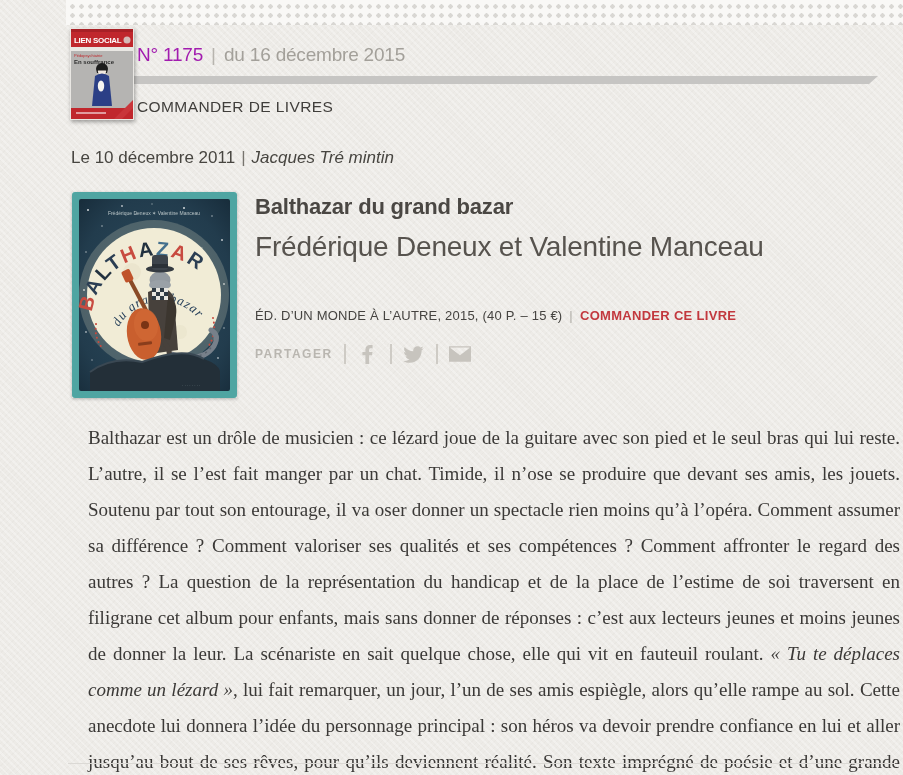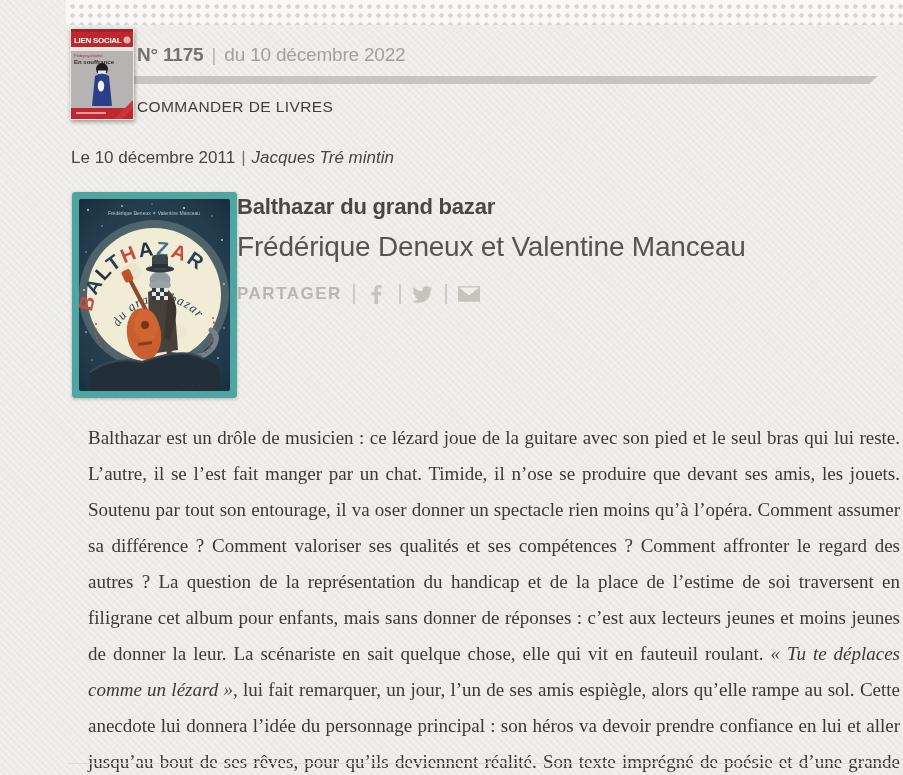--- a/index.html
+++ b/index.html
@@ -21,46 +21,46 @@
   
   .mag-thumb{
     position:absolute;left:70px;top:28px;width:64px;height:92px;z-index:5;
     background:#c4b5fd;box-shadow:1px 2px 4px rgba(0,0,0,.35);
   }
   .mag-thumb svg{display:block;}
   
   .issue-line{
     position:absolute;left:137px;top:44px;font-size:19px;white-space:nowrap;z-index:4;
   }
-  .issue-number{color:#737373;font-weight:bold;letter-spacing:-.2px;}
+  .issue-number{color:#a21caf;font-weight:normal;letter-spacing:-.2px;}
   .issue-sep{color:#b7b4ae;margin:0 8px;font-weight:300;}
   .issue-date{color:#a3a09a;letter-spacing:-.2px;}
   .header-bar{
     position:absolute;left:130px;top:76px;width:748px;height:8px;background:#c6c5c3;z-index:2;
     clip-path:polygon(0 0,100% 0,calc(100% - 9px) 100%,0 100%);
   }
   .section-title{
     position:absolute;left:137px;top:98px;font-size:15.5px;color:#403e3b;letter-spacing:.4px;z-index:4;
   }
   .byline{
     position:absolute;left:71px;top:148px;font-size:17px;color:#474540;white-space:nowrap;
   }
   .byline .sep{color:#77746e;margin:0 6px;}
   .byline .author{font-style:italic;margin-top:32px;}
   
   .article-header{position:absolute;left:72px;top:192px;display:flex;}
   .book-cover{width:165px;height:206px;box-shadow:0 1px 3px rgba(0,0,0,.25);flex:0 0 auto;}
-  .article-info{padding-top:2px;}
+  .article-info{margin-left:18px;padding-top:2px;}
   .book-title{margin:0;font-size:22px;font-weight:bold;color:#4a4743;letter-spacing:-.2px;}
   .book-authors{margin:11px 0 0 0;font-size:28px;font-weight:normal;color:#57534e;letter-spacing:-.2px;}
   .edition-line{margin-top:45px;font-size:13px;color:#454340;letter-spacing:.2px;white-space:nowrap;}
   .edition-line .sep{color:#b0ada7;margin:0 7px;}
   .order-link{color:#c2383e;font-weight:bold;text-decoration:none;letter-spacing:.3px;}
   .share-row{margin-top:21px;display:flex;align-items:center;}
-  .share-label{font-size:17px;font-weight:bold;letter-spacing:1.5px;color:#b9b6b0;}
+  .share-label{font-size:12px;font-weight:bold;letter-spacing:1.5px;color:#b9b6b0;}
   .share-sep{width:2px;height:20px;background:#cecbc5;margin:0 11px;}
   .share-icon{display:inline-flex;align-items:center;justify-content:center;width:22px;height:20px;cursor:pointer;}
   .share-icon svg{fill:#c7c4be;}
   
   .review-body{
     position:absolute;left:72px;top:404px;width:812px;margin:16px;
     font-family:"Liberation Serif",serif;font-size:19px;line-height:36px;color:#3b3937;
     text-align:justify;
   }
   .review-body em{font-style:italic;}
@@ -88,21 +88,21 @@
     <path d="M27,41 a5,5 0 0 1 10,0 l0,1.5 -10,0 z" fill="#1d1d1d"></path>
     <path d="M25,48 q7,-5 14,0 l3,30 -20,0 z" fill="#2b3f86"></path>
     <ellipse cx="31" cy="58" rx="3.2" ry="5.5" fill="#f7f5f0"></ellipse>
     <rect x="1" y="80" width="62" height="11" fill="#c0272d"></rect>
     <rect x="6" y="84" width="30" height="2" fill="#e9b9bb" opacity="0.8"></rect>
     <polygon points="44,91 63,72 63,80 52,91" fill="#c9353a"></polygon>
   </svg>
 </div>
 
 <div class="issue-line">
-  <span class="issue-number">N° 1175</span><span class="issue-sep">|</span><span class="issue-date">du 10 décembre 2022</span>
+  <span class="issue-number">N° 1175</span><span class="issue-sep">|</span><span class="issue-date">du 16 décembre 2015</span>
 </div>
 
 <div class="header-bar"></div>
 
 <div class="section-title">COMMANDER DE LIVRES</div>
 
 <div class="byline">
   <span>Le 10 décembre 2011</span><span class="sep">|</span><span class="author">Jacques Tré mintin</span>
 </div>
 
@@ -186,20 +186,23 @@
       <ellipse cx="96" cy="178" rx="10" ry="3.5" fill="#9aa1a7"></ellipse>
     </g>
     <path d="M18,180 q22,-16 52,-10 q42,-16 62,-3 q14,5 16,12 l0,20 -130,0 z" fill="#232f38"></path>
     <path d="M18,180 q22,-16 52,-10 q42,-16 62,-3" stroke="#3a4853" stroke-width="2" fill="none"></path>
     <text x="110" y="195" font-size="4" fill="#8fa0a5" font-family="Liberation Sans, sans-serif" opacity=".8">· · · · · · · ·</text>
   </svg>
 
   <div class="article-info">
     <h1 class="book-title">Balthazar du grand bazar</h1>
     <h2 class="book-authors">Frédérique Deneux et Valentine Manceau</h2>
+    <div class="edition-line">
+      <span>ÉD. D’UN MONDE À L’AUTRE, 2015, (40 P. – 15 €)</span><span class="sep">|</span><a class="order-link" href="#">COMMANDER CE LIVRE</a>
+    </div>
     <div class="share-row">
       <span class="share-label">PARTAGER</span>
       <span class="share-sep"></span>
       <span class="share-icon">
         <svg width="11" height="19" viewBox="0 0 11 19">
             <path d="M7.1,19 L7.1,10.3 L10.1,10.3 L10.5,6.9 L7.1,6.9 L7.1,4.9 C7.1,3.9 7.4,3.2 8.8,3.2 L10.6,3.2 L10.6,0.15 C10.3,0.1 9.2,0 7.9,0 C5.2,0 3.4,1.6 3.4,4.6 L3.4,6.9 L0.4,6.9 L0.4,10.3 L3.4,10.3 L3.4,19 Z"></path>
           </svg>
       </span>
       <span class="share-sep"></span>
       <span class="share-icon">

